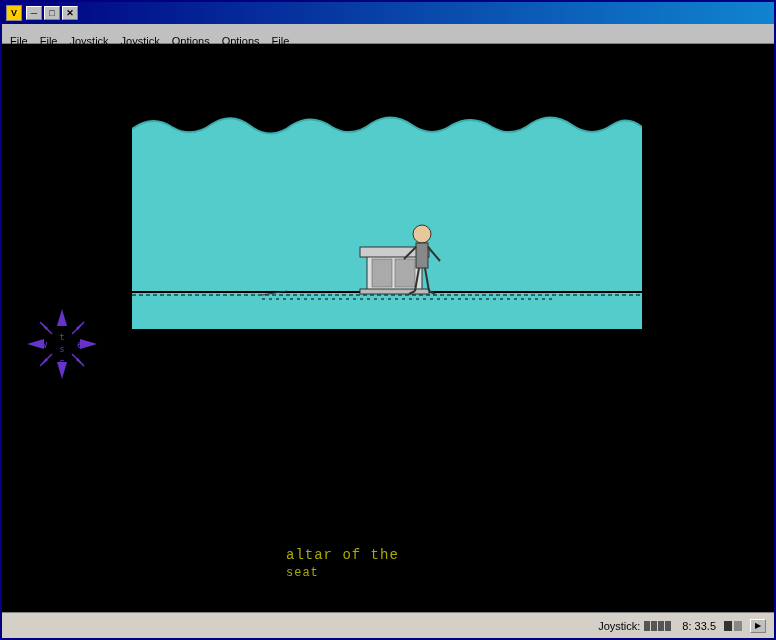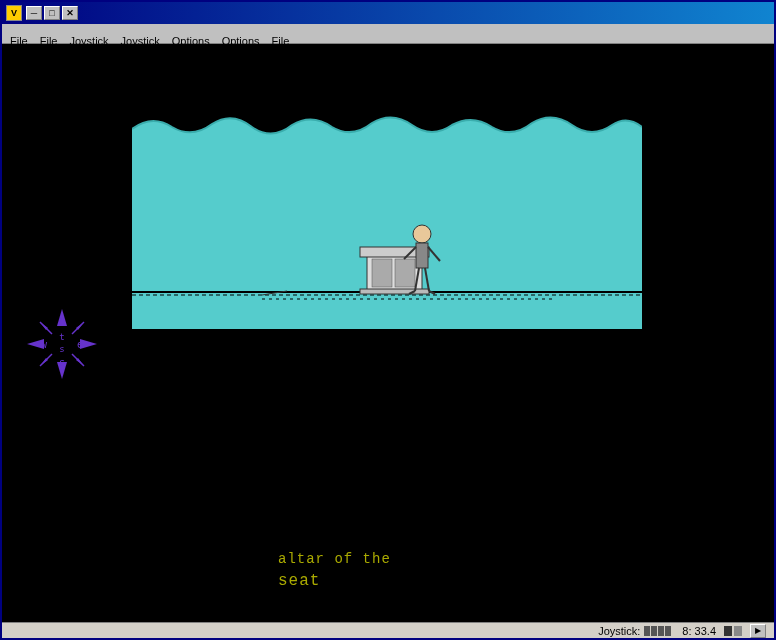--- a/index.html
+++ b/index.html
@@ -123,30 +123,30 @@
       top: 260px;
       left: 20px;
       width: 80px;
       height: 80px;
     }
 
     
     .game-text {
       position: absolute;
       bottom: 30px;
-      left: 276px;
+      left: 284px;
       color: #aaaa00;
       font-family: 'Courier New', monospace;
       font-size: 13px;
       line-height: 1.4;
     }
 
     
     .status-bar {
-      height: 16px;
+      height: 26px;
       background: #d4d0c8;
       border-top: 1px solid #808080;
       display: flex;
       align-items: center;
       justify-content: flex-end;
       padding: 0 8px;
       flex-shrink: 0;
       font-size: 11px;
       gap: 8px;
     }
@@ -273,38 +273,38 @@
         <line x1="18" y1="62" x2="30" y2="50" stroke="#6633cc" stroke-width="1.5"></line>
         <polygon points="18,62 24,54 26,56" fill="#6633cc"></polygon>
 
         <line x1="62" y1="62" x2="50" y2="50" stroke="#6633cc" stroke-width="1.5"></line>
         <polygon points="62,62 56,54 54,56" fill="#6633cc"></polygon>
       </svg>
     </div>
 
     <div class="game-text">
       <div style="color:#aaaa00; font-family:'Courier New',monospace; font-size:14px; letter-spacing:1px;">altar of the</div>
-      <div style="color:#aaaa00; font-family:'Courier New',monospace; font-size:16px; letter-spacing:1px;">seat</div>
+      <div style="color:#aaaa00; font-family:'Courier New',monospace; font-size:12px; letter-spacing:1px;">seat</div>
     </div>
 
   </div>
 
   <div class="status-bar">
     <div class="status-item">
       <span>Joystick:</span>
 
       <svg width="30" height="14" viewBox="0 0 30 14">
         <rect x="0" y="2" width="6" height="10" fill="#555"></rect>
         <rect x="7" y="2" width="6" height="10" fill="#555"></rect>
         <rect x="14" y="2" width="6" height="10" fill="#555"></rect>
         <rect x="21" y="2" width="6" height="10" fill="#555"></rect>
       </svg>
     </div>
     <div class="status-item">
-      <span>8: 33.4</span>
+      <span>8: 33.5</span>
     </div>
     <div class="speed-indicator">
       <div class="speed-dot"></div>
       <div class="speed-dot" style="background:#888;"></div>
     </div>
 
     <div style="width:16px; height:14px; background:#c0c0c0; border:1px solid; border-color:#fff #808080 #808080 #fff; display:flex; align-items:center; justify-content:center; font-size:8px; cursor:pointer;">▶</div>
   </div>
 </div>
 

